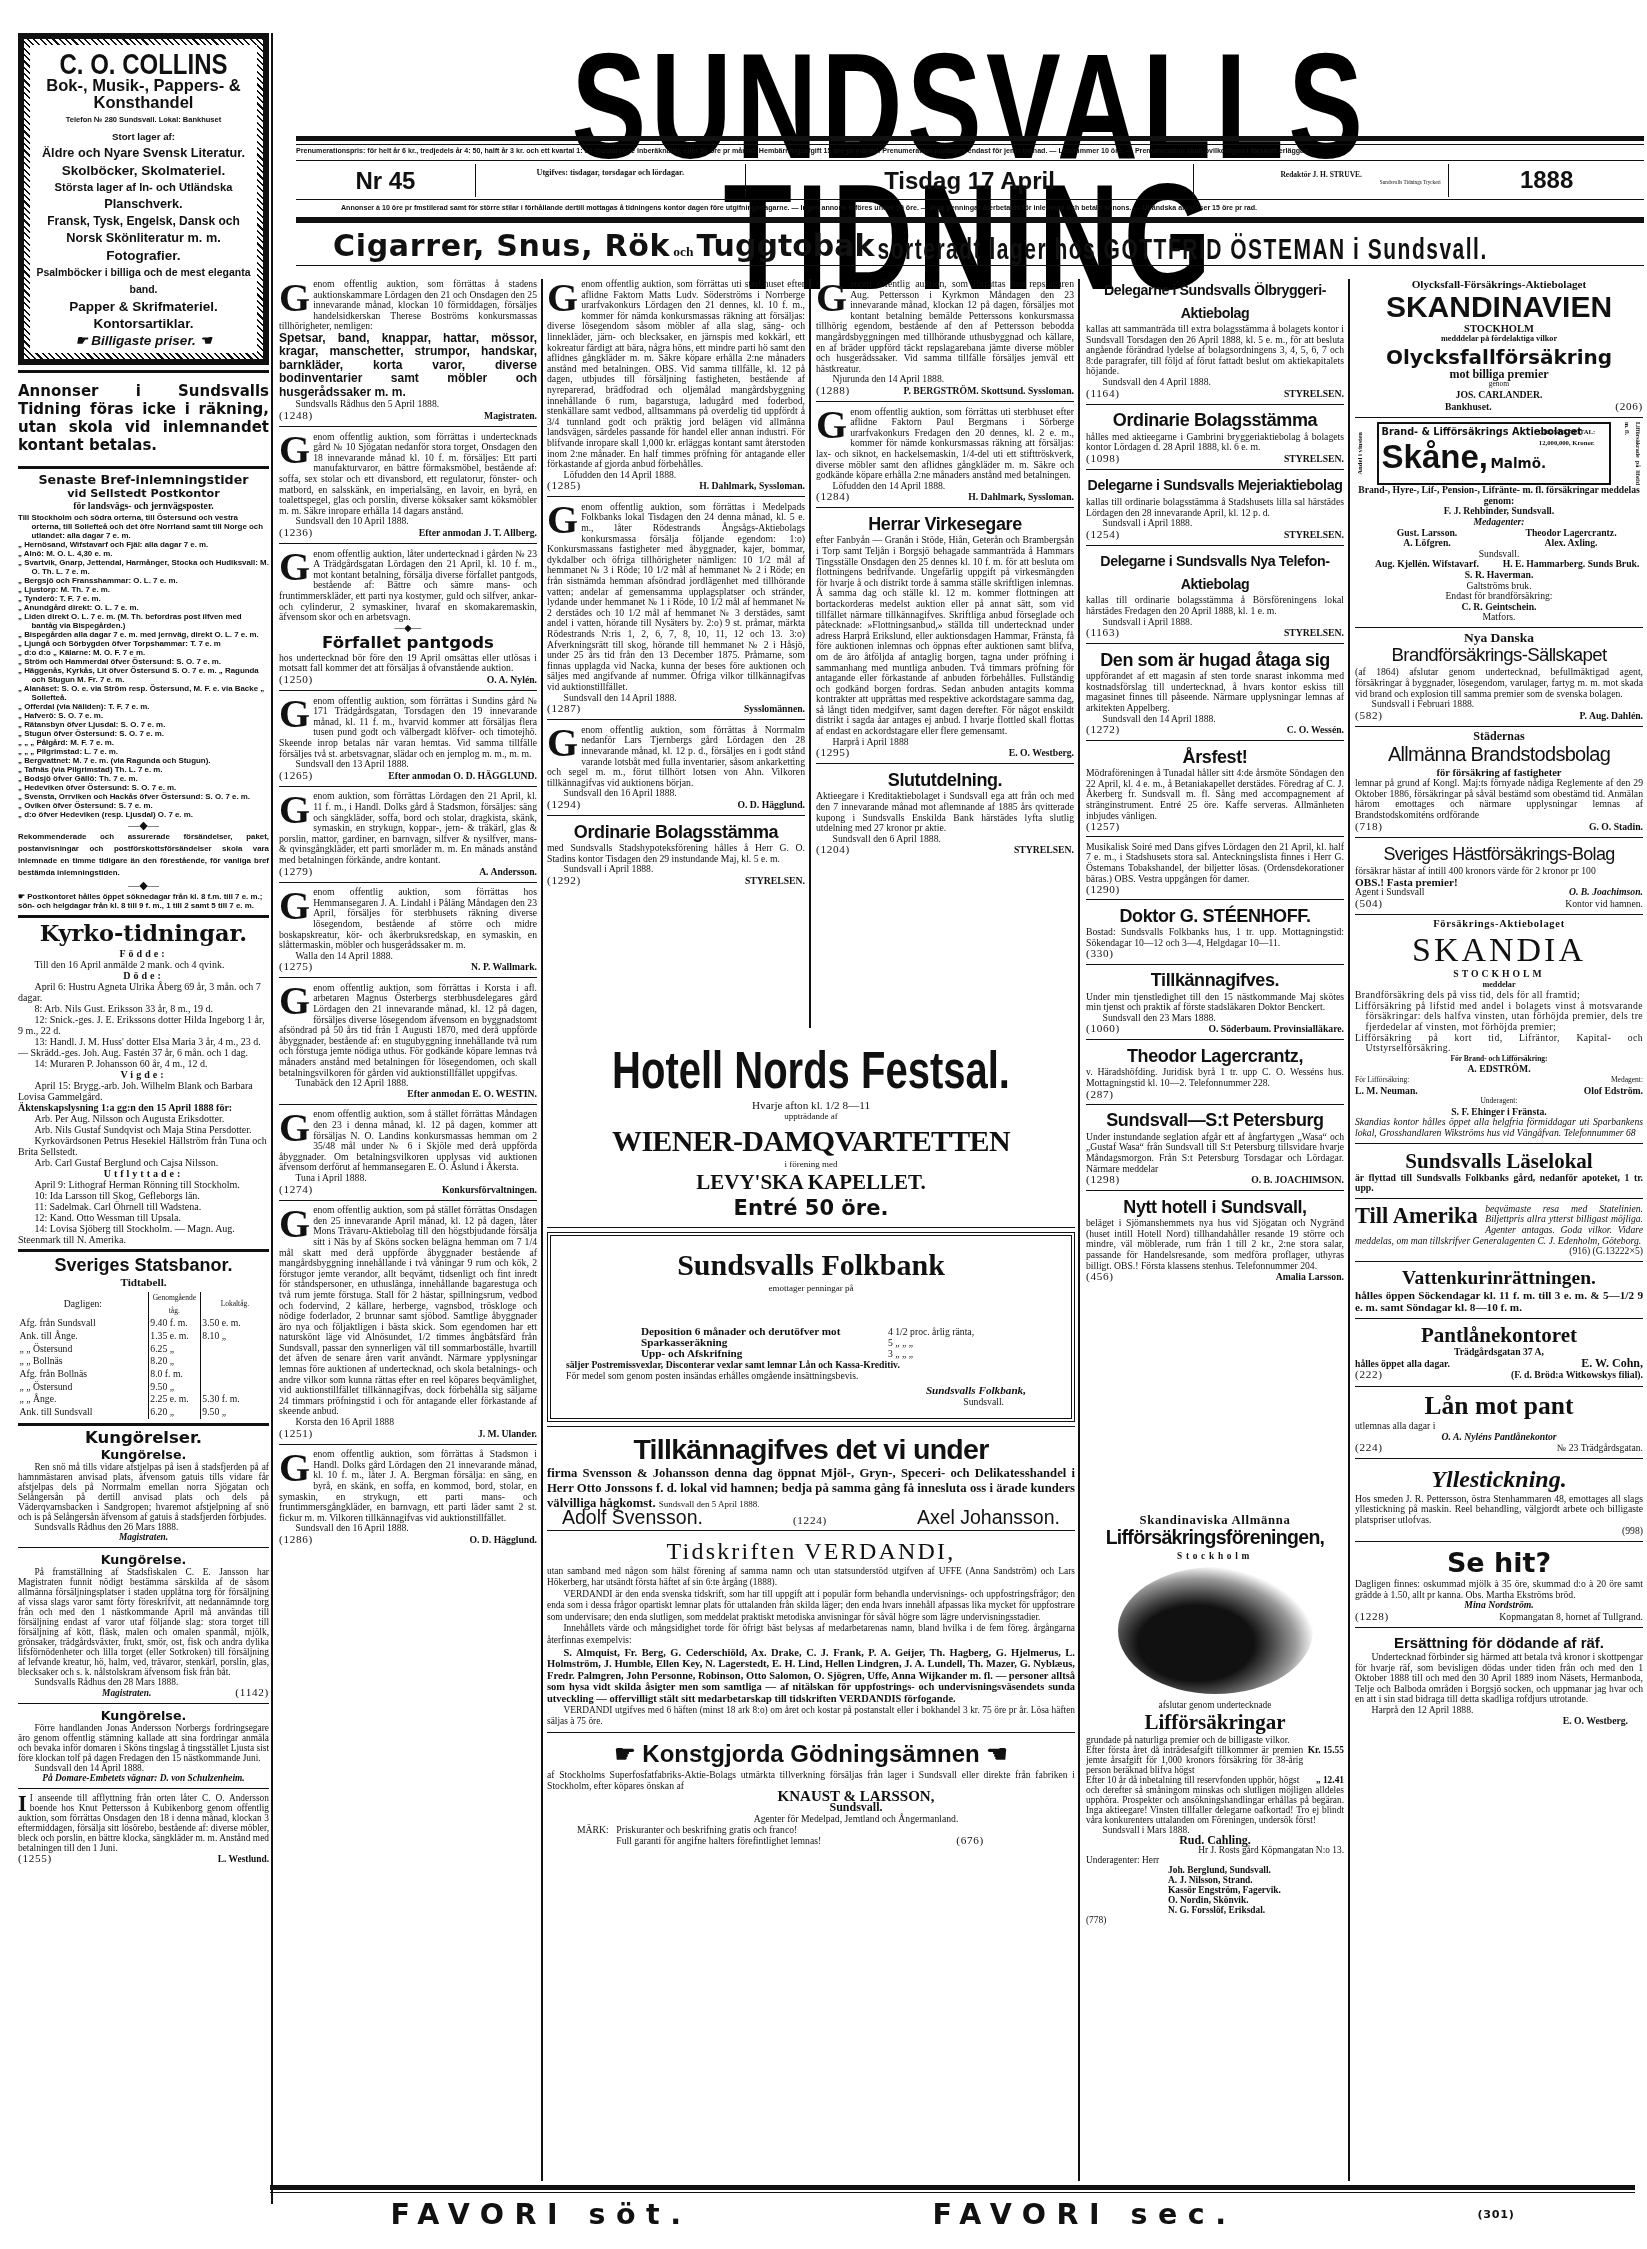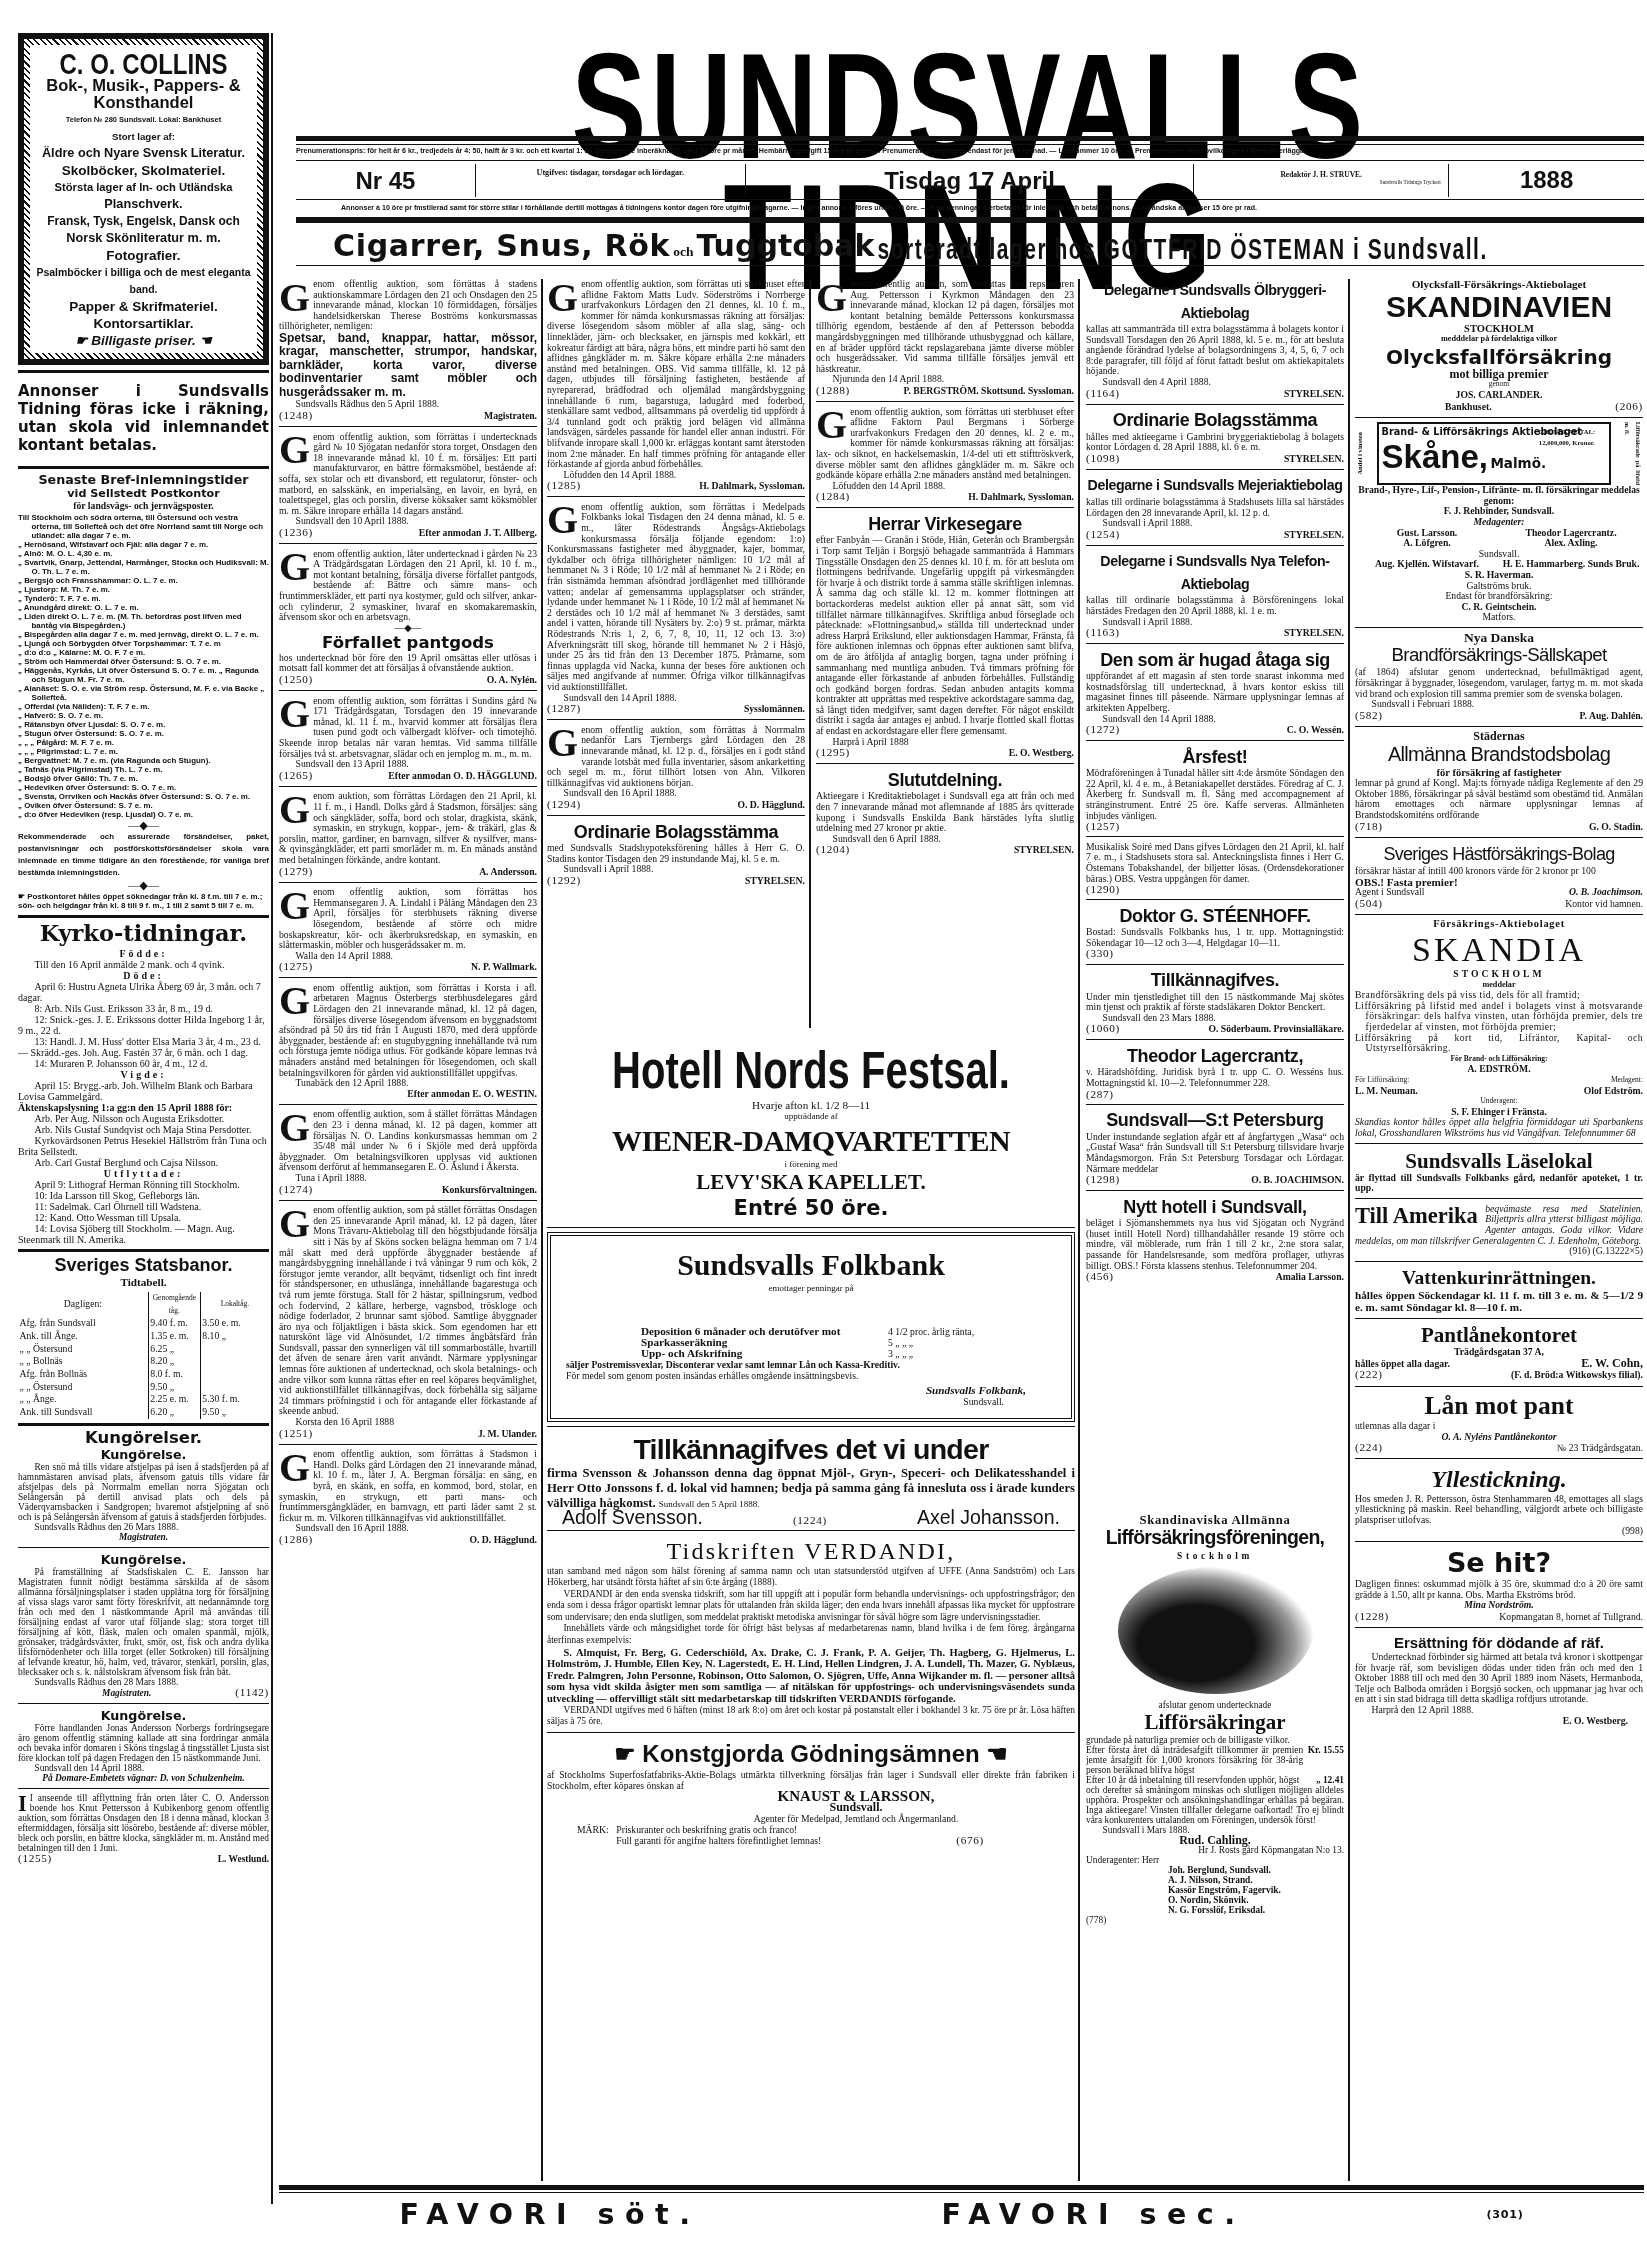--- a/index.html
+++ b/index.html
@@ -775,21 +775,21 @@
       <span class="num">(1228)</span>
       <span>Kopmangatan 8, hornet af Tullgrand.</span>
     </div>
   <div class="hr"></div>
   <div class="center b" style="font-family:'Liberation Sans',sans-serif;font-size:15px;line-height:19.5px">Ersättning för dödande af räf.</div>
   <p class="ind">Undertecknad förbinder sig härmed att betala två kronor i skottpengar för hvarje räf, som bevisligen dödas under tiden från och med den 1 Oktober 1888 till och med den 30 April 1889 inom Näsets, Hermanboda, Telje och Balboda områden i Borgsjö socken, och uppmanar jag hvar och en att i sin stad bidraga till detta skadliga rofdjurs utrotande.</p>
   <p class="ind">Harprå den 12 April 1888.</p>
   <div class="right b" style="padding-right:15px">E. O. Westberg.</div>
 </div>
 
-<div class="abs" style="left:279px;top:2185px;width:1365px;">
+<div class="abs" style="left:270px;top:2185px;width:1365px;">
   <div style="border-top:5.2px solid #111"></div>
   <div style="border-top:1.5px solid #111;margin-top:2.2px"></div>
   <div style="display:flex;justify-content:space-around;align-items:center;height:42px;font-family:'DejaVu Sans',sans-serif;font-weight:bold;font-size:28.5px;letter-spacing:10.5px">
     <span>FAVORI söt.</span>
     <span>FAVORI sec.</span>
     <span class="num" style="font-size:11.2px;letter-spacing:0.7px">(301)</span>
   </div>
 </div>
 
 

